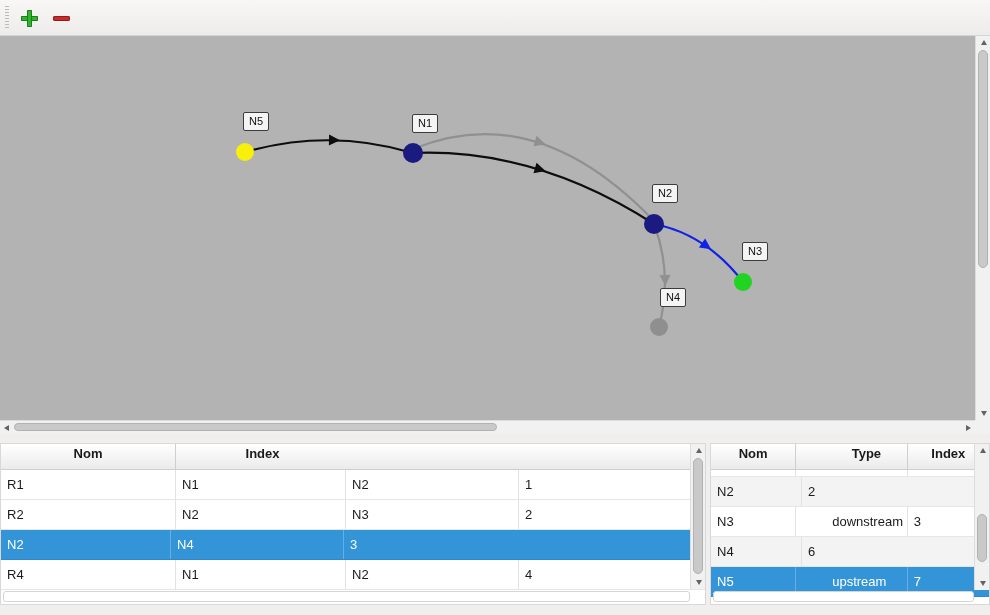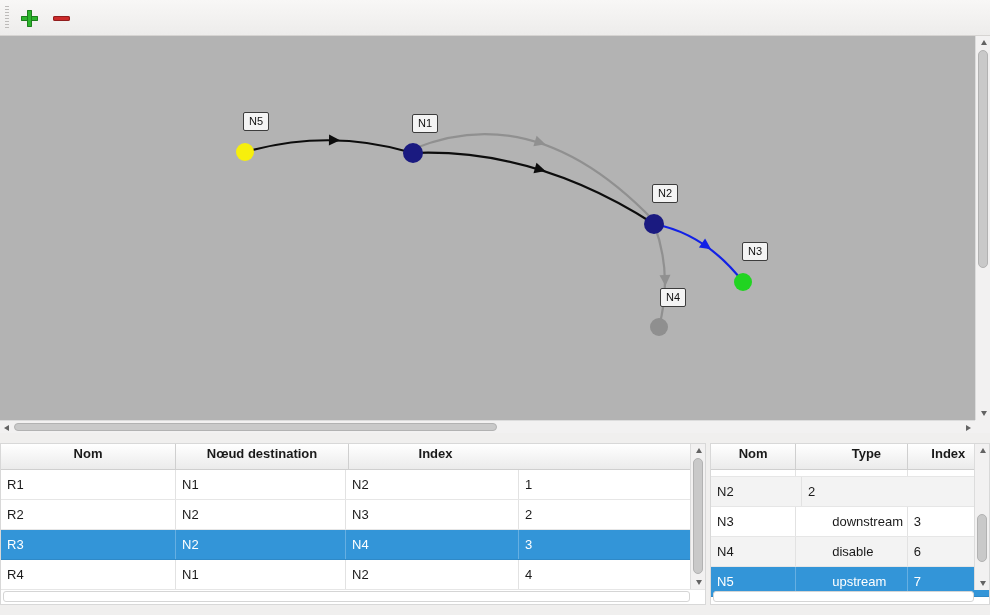--- a/index.html
+++ b/index.html
@@ -141,38 +141,36 @@
         </div>
     </div>
     <div class="corner"></div>
   </div>
 
   <div class="bottom-panel">
 
     <div class="table" id="routes-table">
       <div class="thead">
         <div class="thcell rc0">Nom</div>
-        <div class="thcell rc2">Nœud destination</div>
         <div class="thcell rc3">Index</div>
       </div>
       <div class="tbody" id="routes-body">
           <div class="trow">
             <div class="tcell rc0">R1</div>
             <div class="tcell rc1">N1</div>
             <div class="tcell rc2">N2</div>
             <div class="tcell rc3">1</div>
           </div>
           <div class="trow">
             <div class="tcell rc0">R2</div>
             <div class="tcell rc1">N2</div>
             <div class="tcell rc2">N3</div>
             <div class="tcell rc3">2</div>
           </div>
           <div class="trow selected">
-            <div class="tcell rc0">R3</div>
             <div class="tcell rc1">N2</div>
             <div class="tcell rc2">N4</div>
             <div class="tcell rc3">3</div>
           </div>
           <div class="trow">
             <div class="tcell rc0">R4</div>
             <div class="tcell rc1">N1</div>
             <div class="tcell rc2">N2</div>
             <div class="tcell rc3">4</div>
           </div>
@@ -205,21 +203,20 @@
             <div class="tcell nc0">N2</div>
             <div class="tcell nc2">2</div>
           </div>
           <div class="trow">
             <div class="tcell nc0">N3</div>
             <div class="tcell nc1">downstream</div>
             <div class="tcell nc2">3</div>
           </div>
           <div class="trow alt">
             <div class="tcell nc0">N4</div>
-            <div class="tcell nc1">disable</div>
             <div class="tcell nc2">6</div>
           </div>
           <div class="trow selected">
             <div class="tcell nc0">N5</div>
             <div class="tcell nc1">upstream</div>
             <div class="tcell nc2">7</div>
           </div>
         </div>
       <div class="vscroll" id="nodes-vscroll">
         <div class="sb-btn top">

